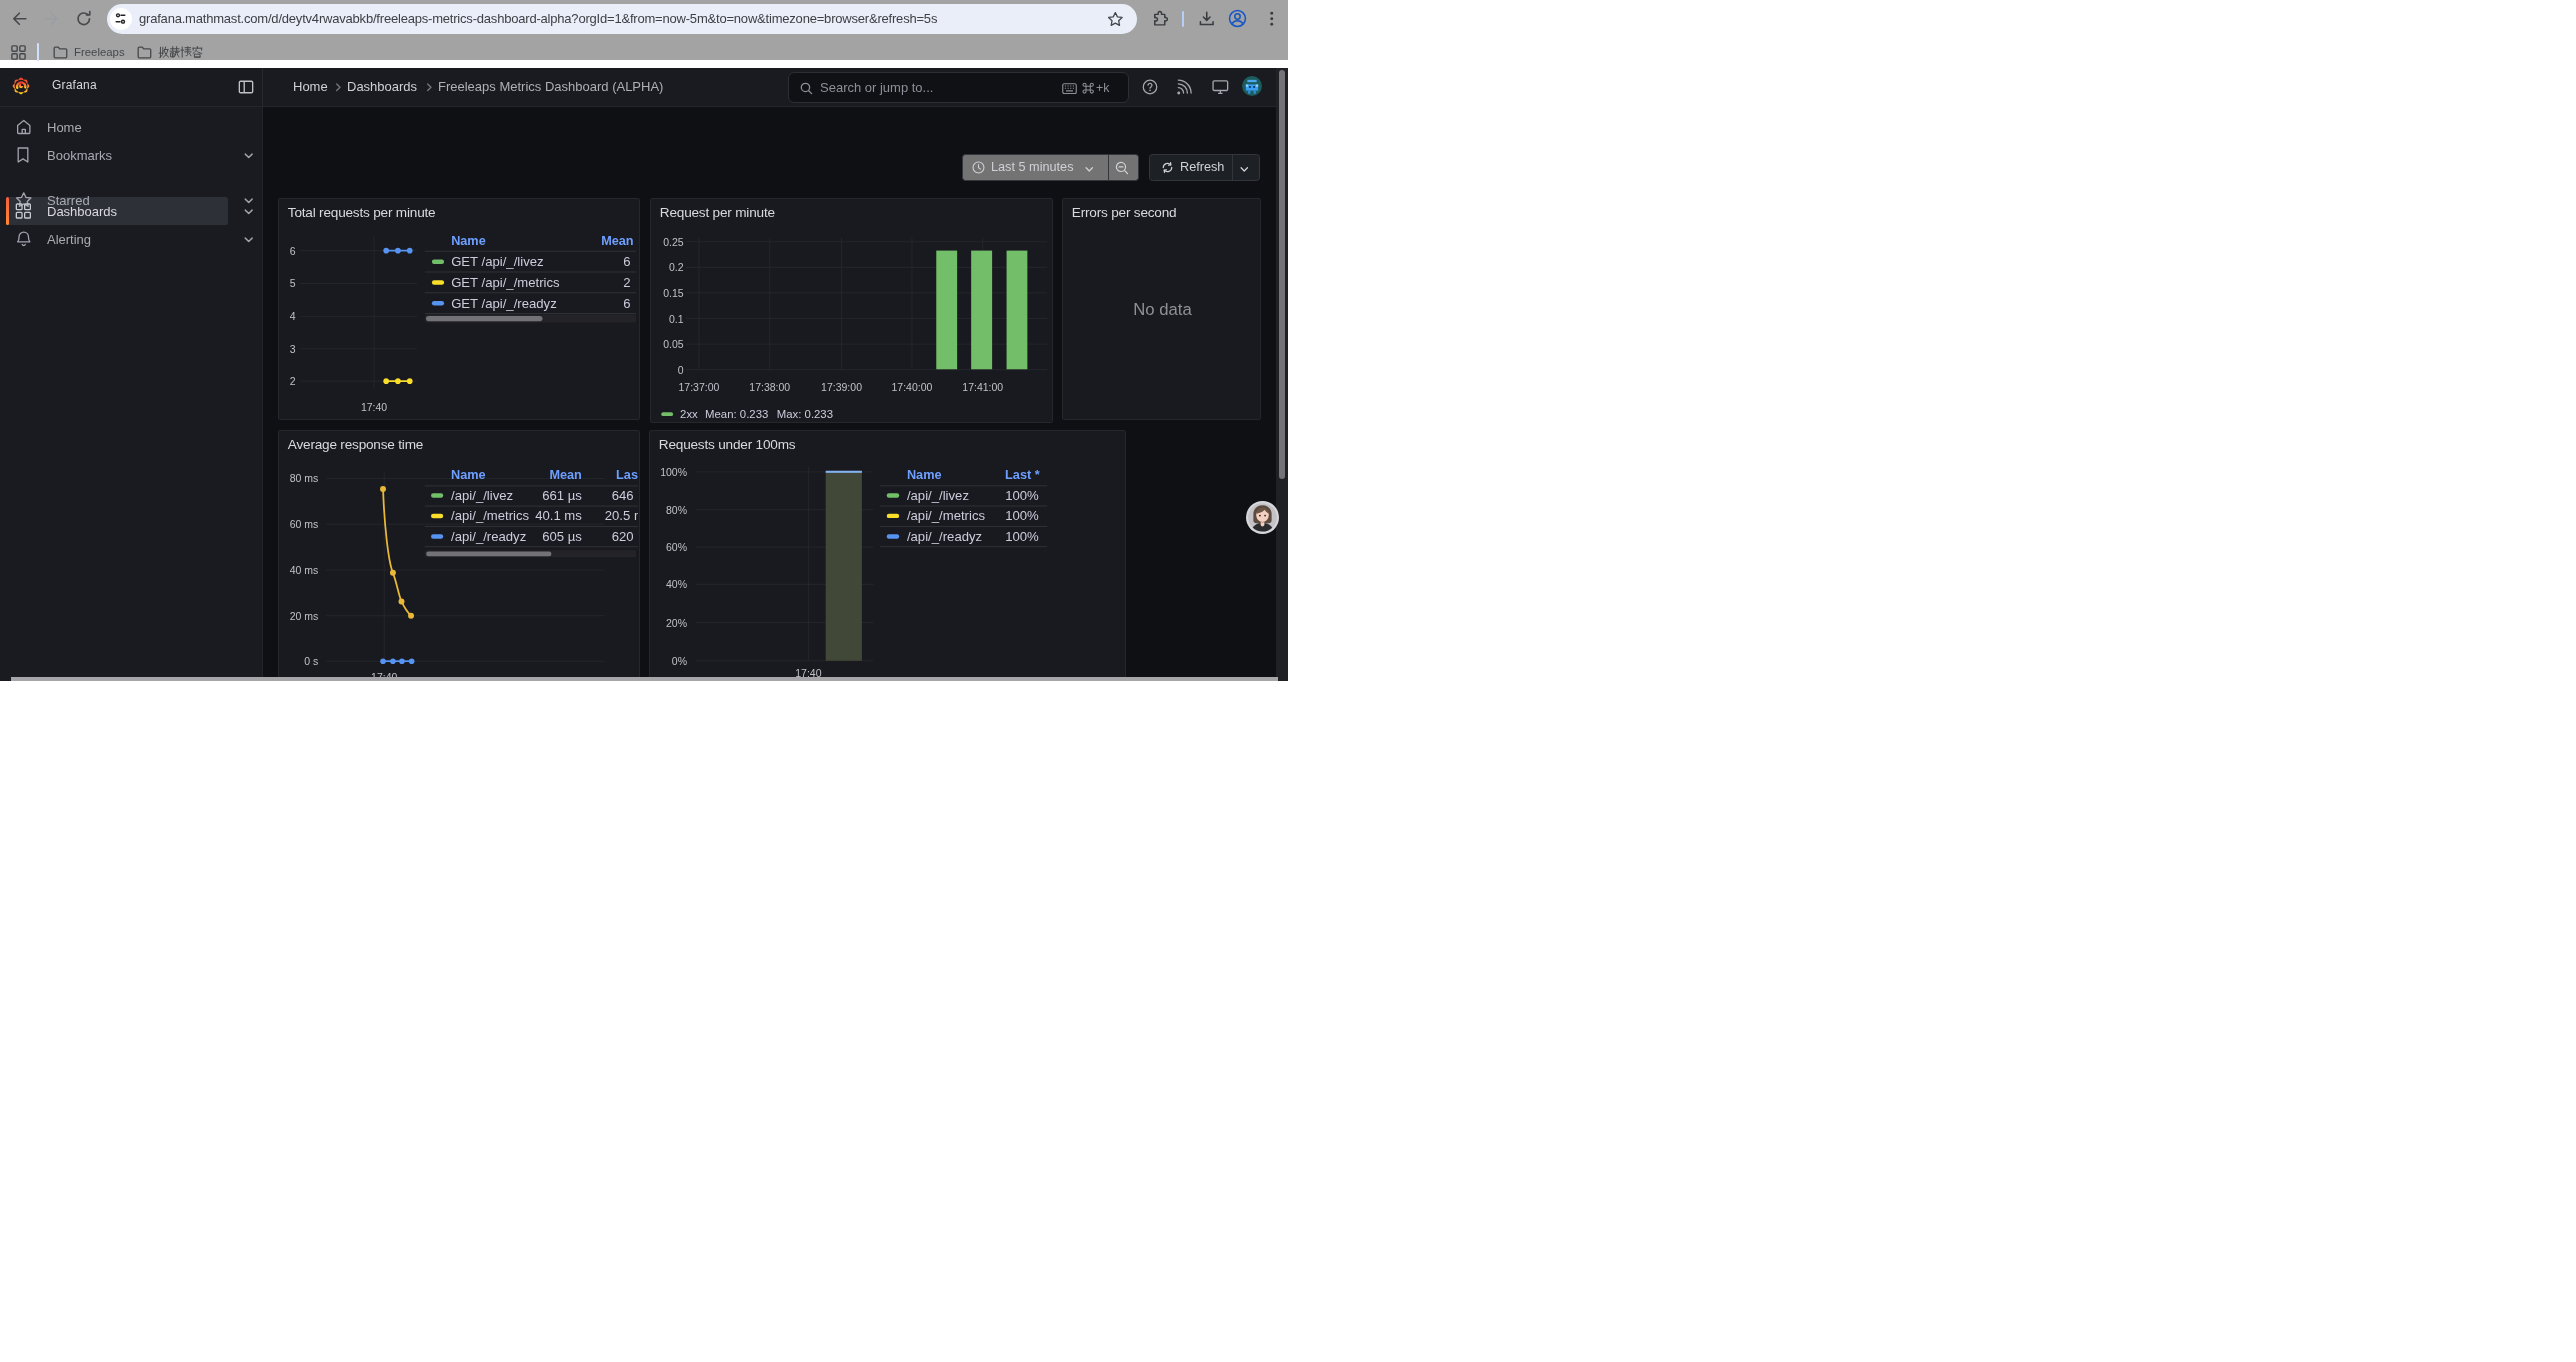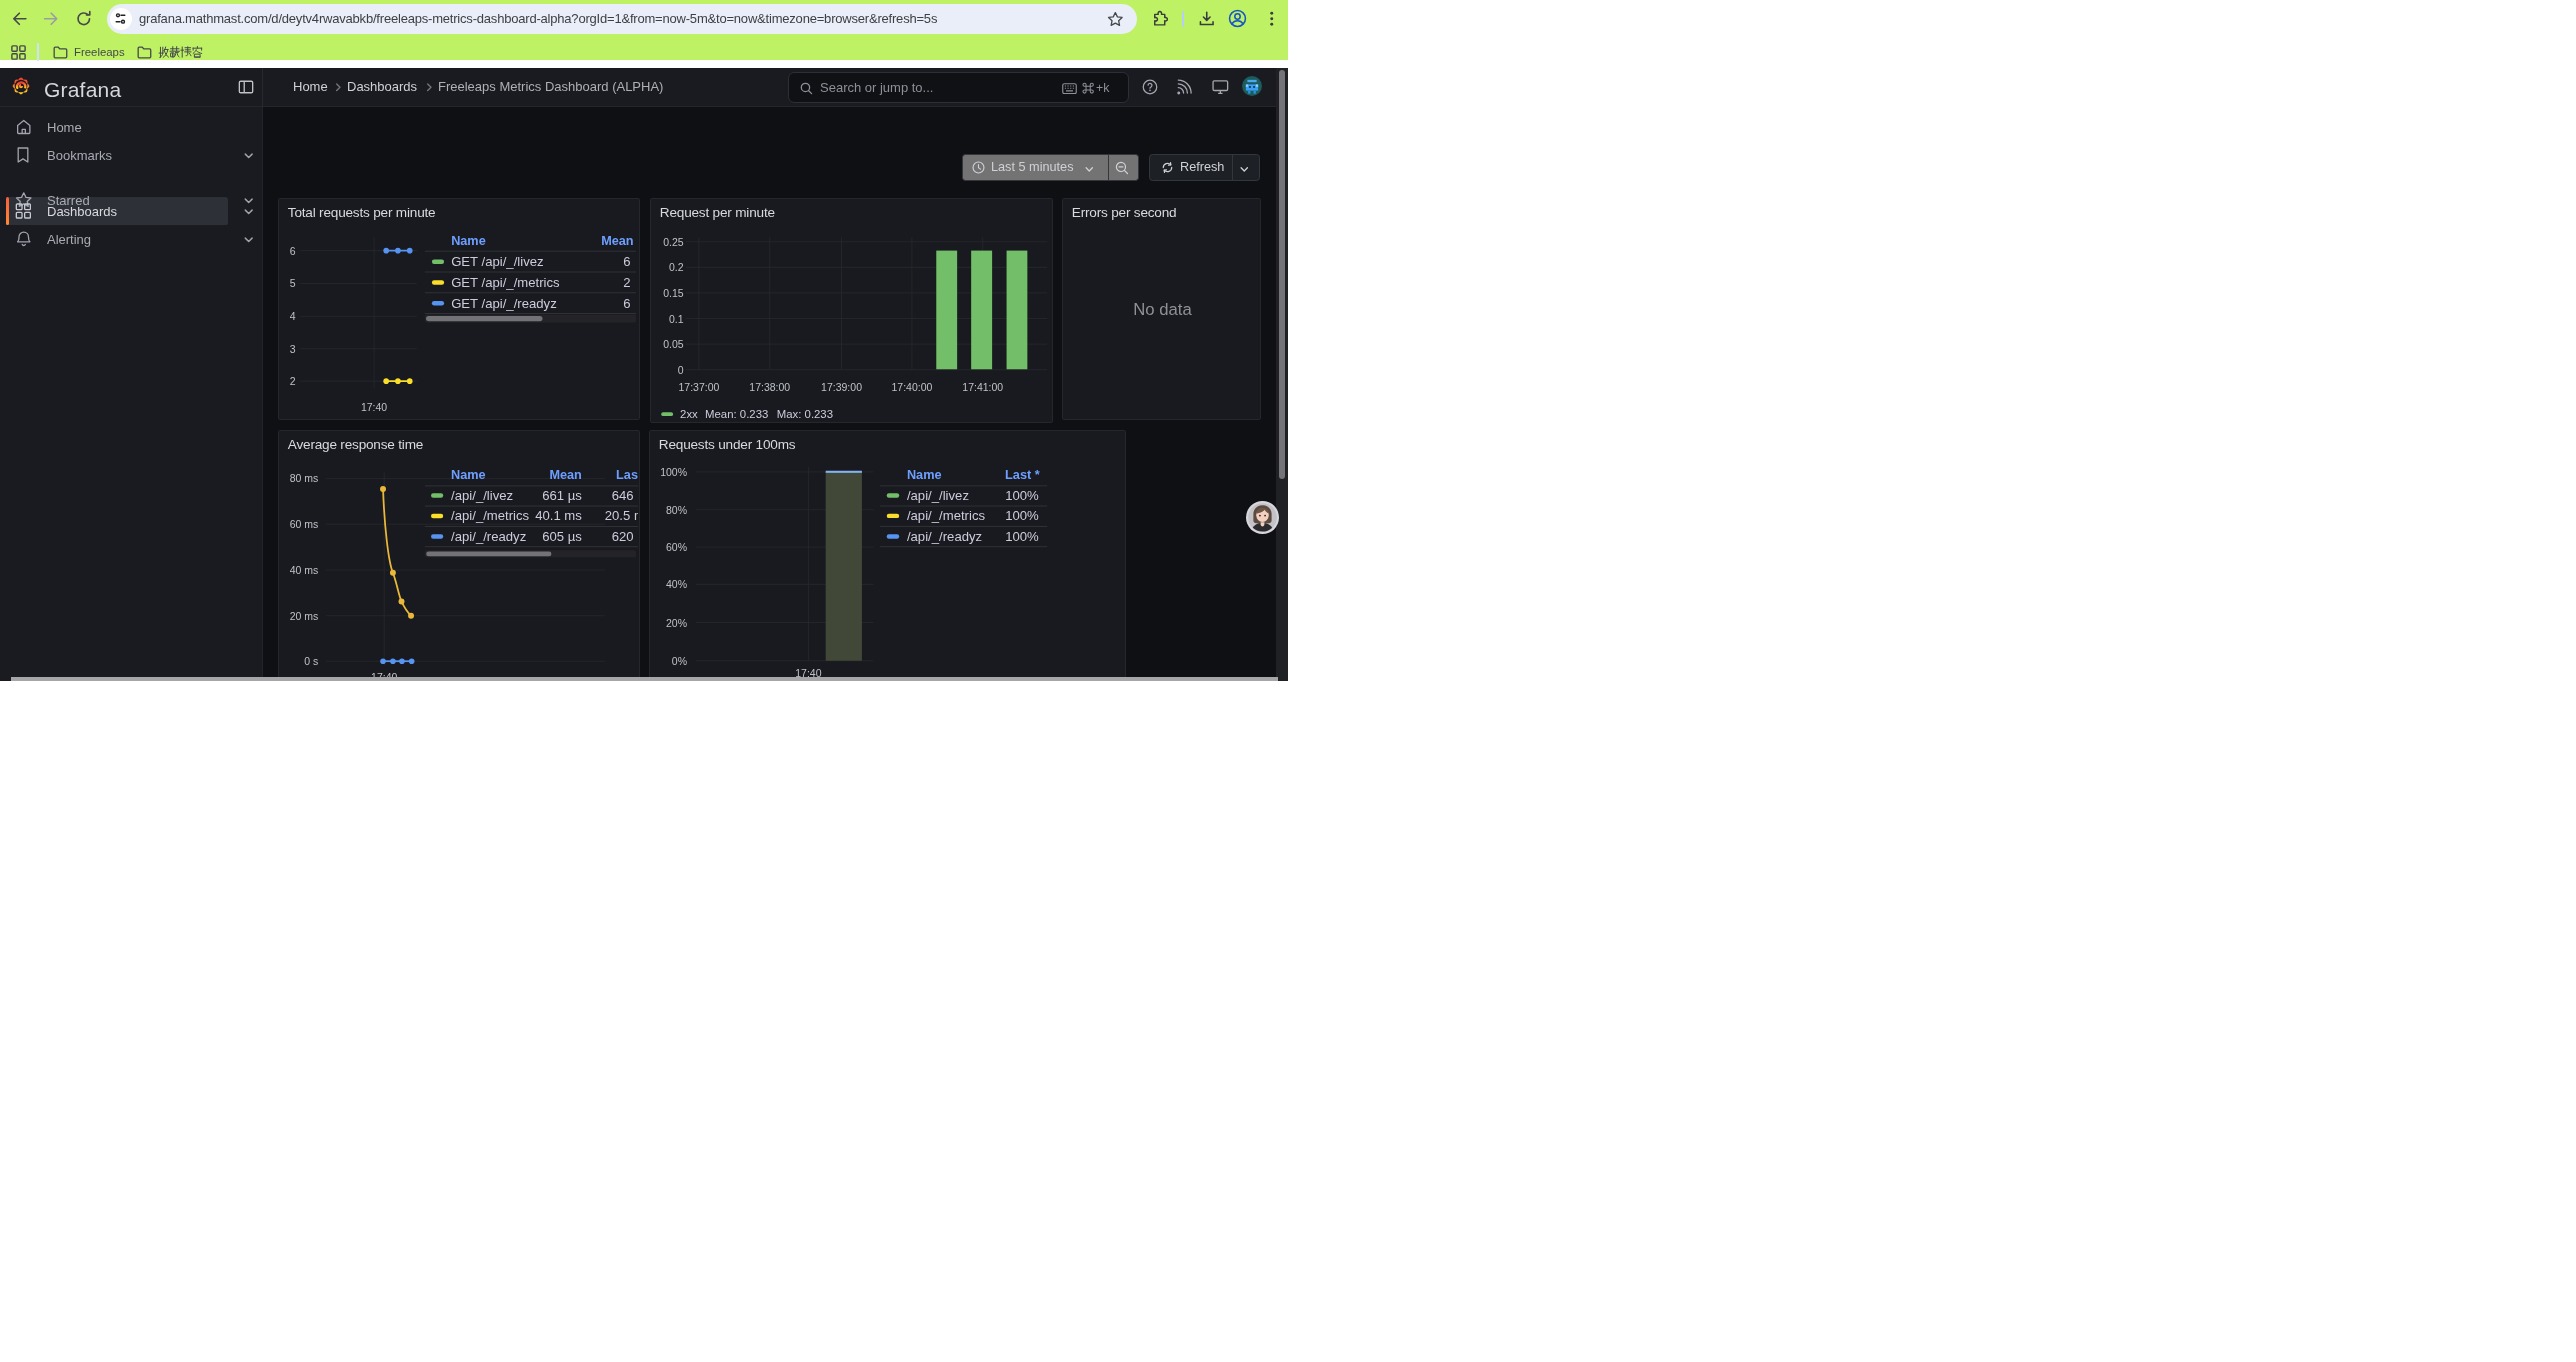--- a/index.html
+++ b/index.html
@@ -1,19 +1,19 @@
 <!DOCTYPE html>
 <html style="font-size:14px"><head>
 <meta charset="utf-8">
 <style>
 html,body{margin:0;padding:0;background:#fff;}
 #page{position:relative;width:1288px;height:681px;overflow:hidden;font-family:"Liberation Sans",sans-serif;-webkit-font-smoothing:antialiased;}
 .abs{position:absolute;}
 
-#chrome{position:absolute;left:0;top:0;width:1288px;height:60px;background:#bef264;text-decoration:underline;}
+#chrome{position:absolute;left:0;top:0;width:1288px;height:60px;background:#a3a3a3;text-decoration:underline;}
 #urlpill{position:absolute;left:107px;top:3.5px;width:1030px;height:30px;border-radius:15px;background:#e9eef9;}
 #tunechip{position:absolute;left:2.6px;top:4px;width:22px;height:22px;border-radius:50%;background:#ffffff;}
 #urltext{position:absolute;left:32px;top:0;height:30px;line-height:30px;font-size:13px;color:#3e4044;white-space:nowrap;letter-spacing:-0.2px;}
 .bmtxt{font-size:11.4px;color:#45484b;}
 
 #app{position:absolute;left:0;top:68px;width:1288px;height:613px;background:#0f1014;}
 #gheader{position:absolute;left:0;top:0;width:1288px;height:39px;background:#191b20;border-bottom:0.9px solid #24262b;box-sizing:border-box;}
 #sidebar{position:absolute;left:0;top:39px;width:263px;height:574px;background:#191b20;border-right:0.9px solid #222429;box-sizing:border-box;}
 #gtoolbar{position:absolute;left:263px;top:39px;width:1025px;height:32px;background:#191b20;border-bottom:0.9px solid #222429;box-sizing:border-box;}
 .sideitem{position:absolute;left:0;width:263px;height:28px;color:#a9abb3;font-size:13px;}
@@ -121,21 +121,21 @@
               <stop offset="0" stop-color="#f23a2f"></stop>
               <stop offset="0.55" stop-color="#fb8532"></stop>
               <stop offset="1" stop-color="#fcd21c"></stop>
             </linearGradient>
           </defs>
       <path fill="url(#glg)" d="M22.2 14.1 Q30.0 1.5 37.8 14.1 Q52.3 10.7 48.9 25.2 Q61.5 33.0 48.9 40.8 Q52.3 55.3 37.8 51.9 Q30.0 64.5 22.2 51.9 Q7.7 55.3 11.1 40.8 Q-1.5 33.0 11.1 25.2 Q7.7 10.7 22.2 14.1Z"></path>
       <circle cx="30" cy="33" r="19" fill="#191b20"></circle>
       <path fill="none" stroke="url(#glg)" stroke-width="7" stroke-linecap="round" d="M18.7 38.3 A12.5 12.5 0 1 1 42.9 36.9"></path>
       <path fill="url(#glg)" d="M30 26.5a6.5 6.5 0 1 0 6.5 6.5l-6.5 0z"></path>
     </svg>
-    <div class="abs" style="left:44px;top:10px;font-size:21px;font-weight:500;color:#d5d6de;letter-spacing:0.2px;">Grafana</div>
+    <div class="abs" style="left:52px;top:10px;font-size:12px;font-weight:500;color:#d5d6de;letter-spacing:0.2px;">Grafana</div>
 
     <svg class="abs" style="left:238px;top:11.4px" width="16" height="16" viewBox="0 0 18 18" fill="none" stroke="#c0c1c9" stroke-width="1.5">
           <rect x="1.5" y="2.5" width="15" height="13" rx="1.5"></rect>
           <path d="M7 2.5v13"></path>
         </svg>
 
     <div class="abs" style="left:293px;top:11px;font-size:13px;color:#d0d1d8;">Home</div>
     <svg class="abs" style="left:333px;top:14px" width="10.5" height="10.5" viewBox="0 0 12 12" fill="none" stroke="#73757d" stroke-width="1.6" stroke-linecap="round" stroke-linejoin="round">
           <path d="M4.2 2.2L8 6l-3.8 3.8"></path>
         </svg>

